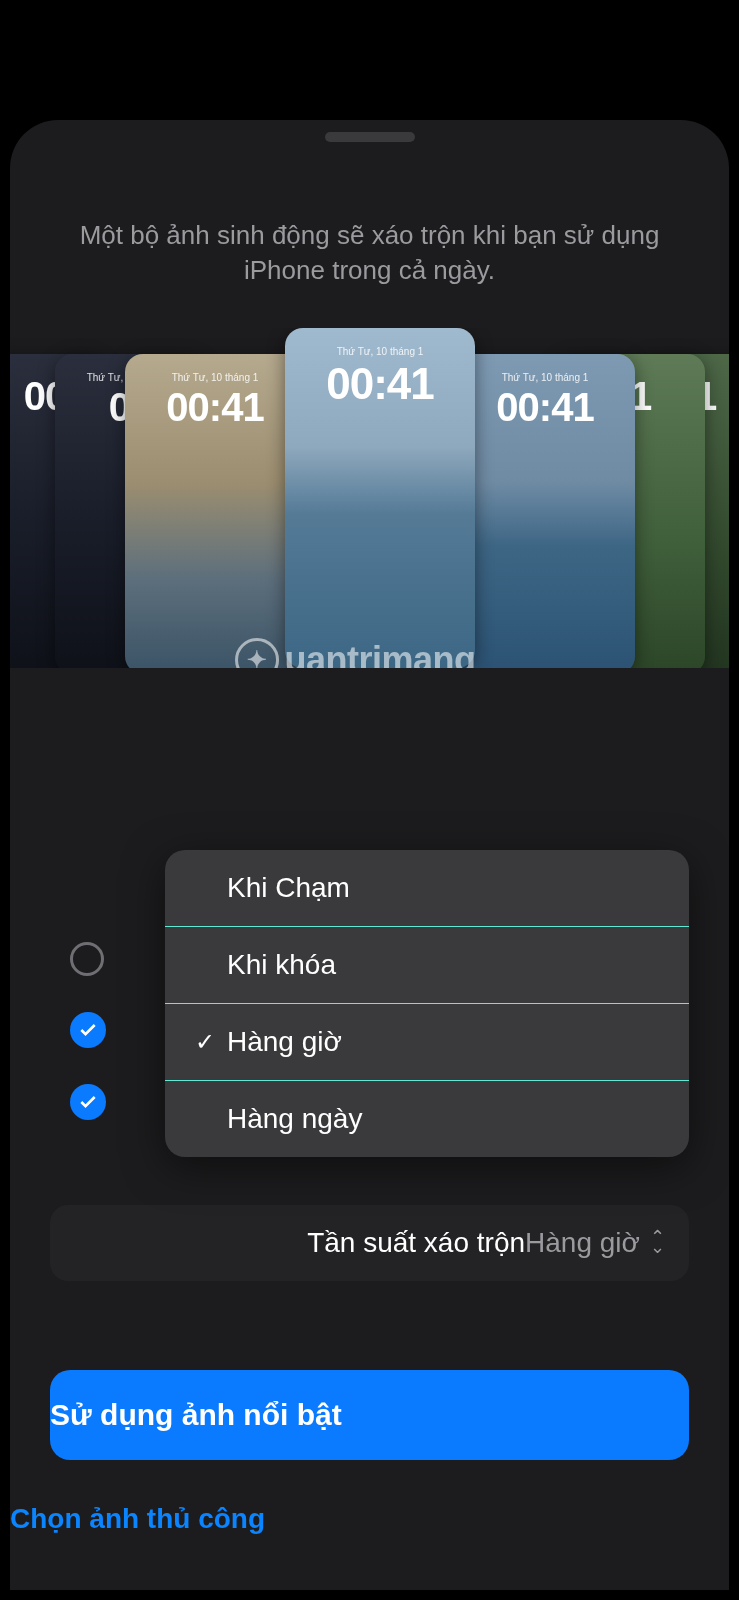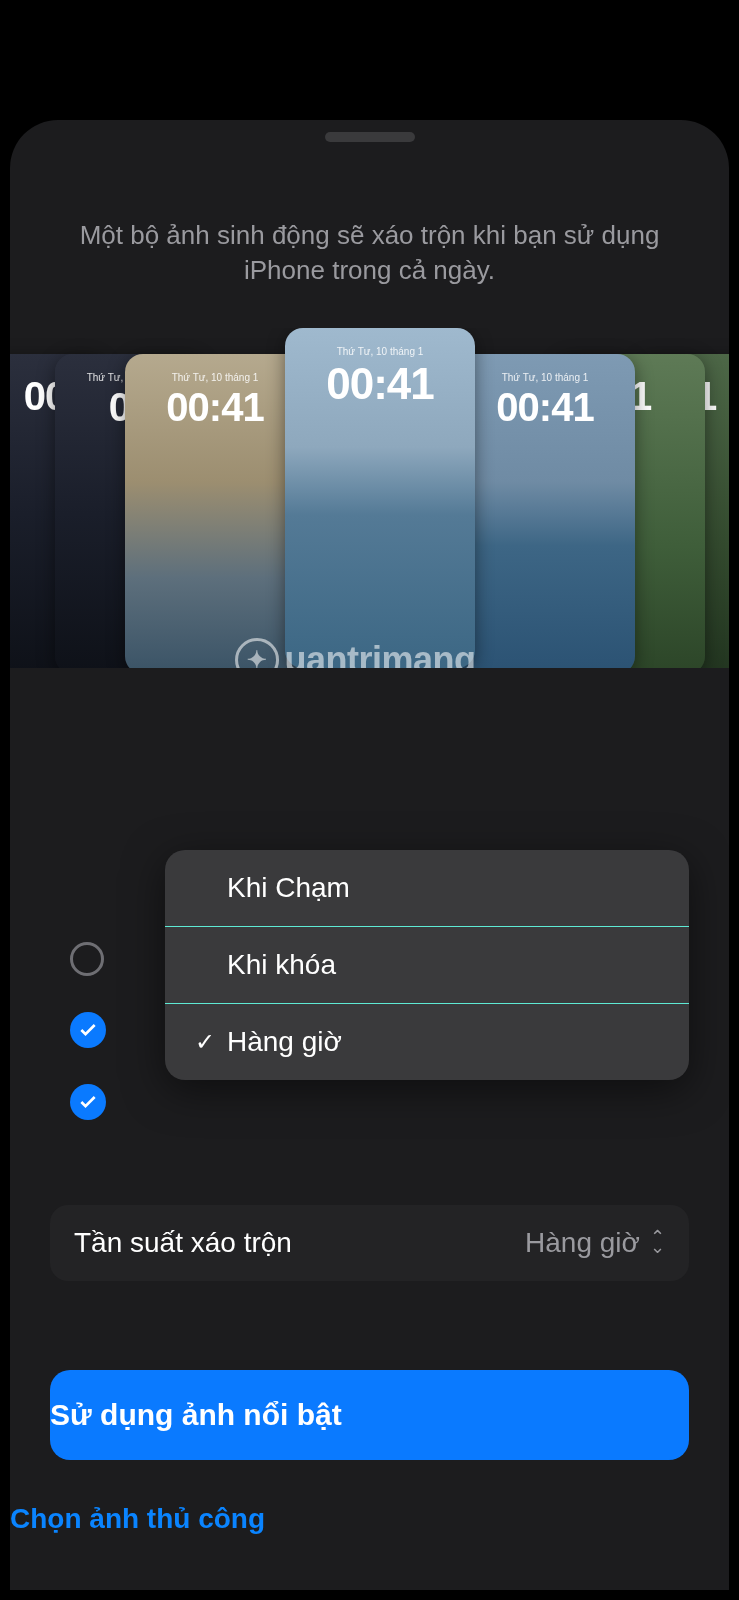--- a/index.html
+++ b/index.html
@@ -161,23 +161,22 @@
   .popup-row.noindent { padding-left: 62px; }
 
   
   .freq {
     position: absolute;
     left: 40px; right: 40px;
     top: 1085px;
     background: #232325;
     border-radius: 18px;
     padding: 22px 24px;
-    display: flex; align-items: center; justify-content: space-between;
+    display: flex; align-items: center; justify-content: flex-end;
     font-size: 28px;
-    gap: 37px;
   }
   .freq .value {
     color: #9a9a9f;
     display: flex; align-items: center; gap: 10px;
   }
   .chevrons { display: flex; flex-direction: column; line-height: 0.55; font-size: 18px; color: #9a9a9f; }
 
   
   .primary-btn {
     position: absolute;
@@ -270,20 +269,23 @@
     <div class="popup-row noindent">
       <span>Khi Chạm</span>
     </div>
     <div class="popup-row noindent">
       <span>Khi khóa</span>
     </div>
     <div class="popup-row">
       <span class="check">✓</span>
       <span>Hàng giờ</span>
     </div>
+    <div class="popup-row noindent">
+      <span>Hàng ngày</span>
+    </div>
   </div>
 
   <div class="freq">
     <span>Tần suất xáo trộn</span>
     <span class="value">
       <span>Hàng giờ</span>
       <span class="chevrons">
         <span>⌃</span>
           <span>⌄</span>
       </span>

